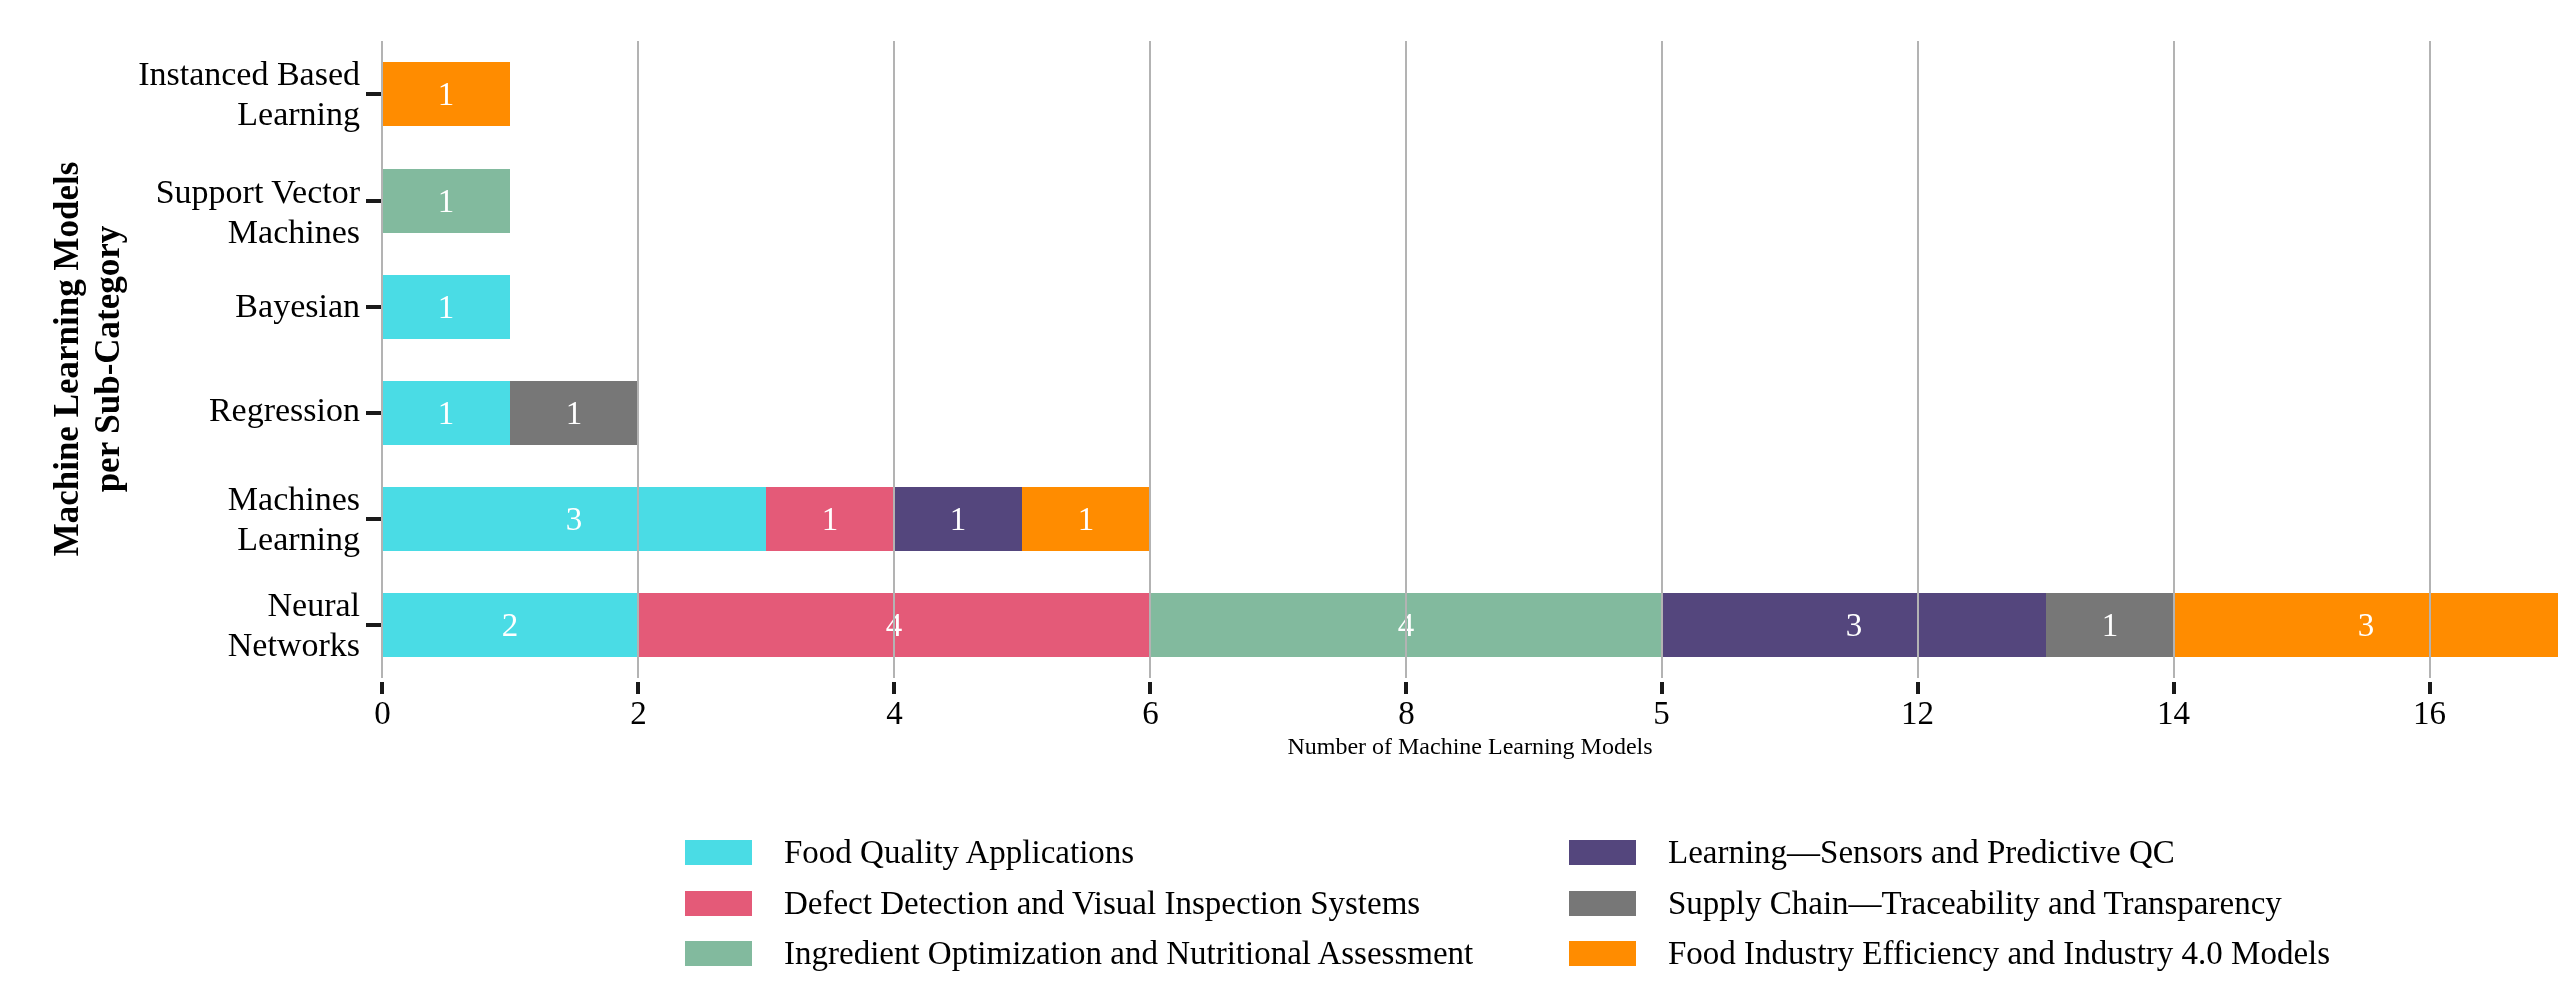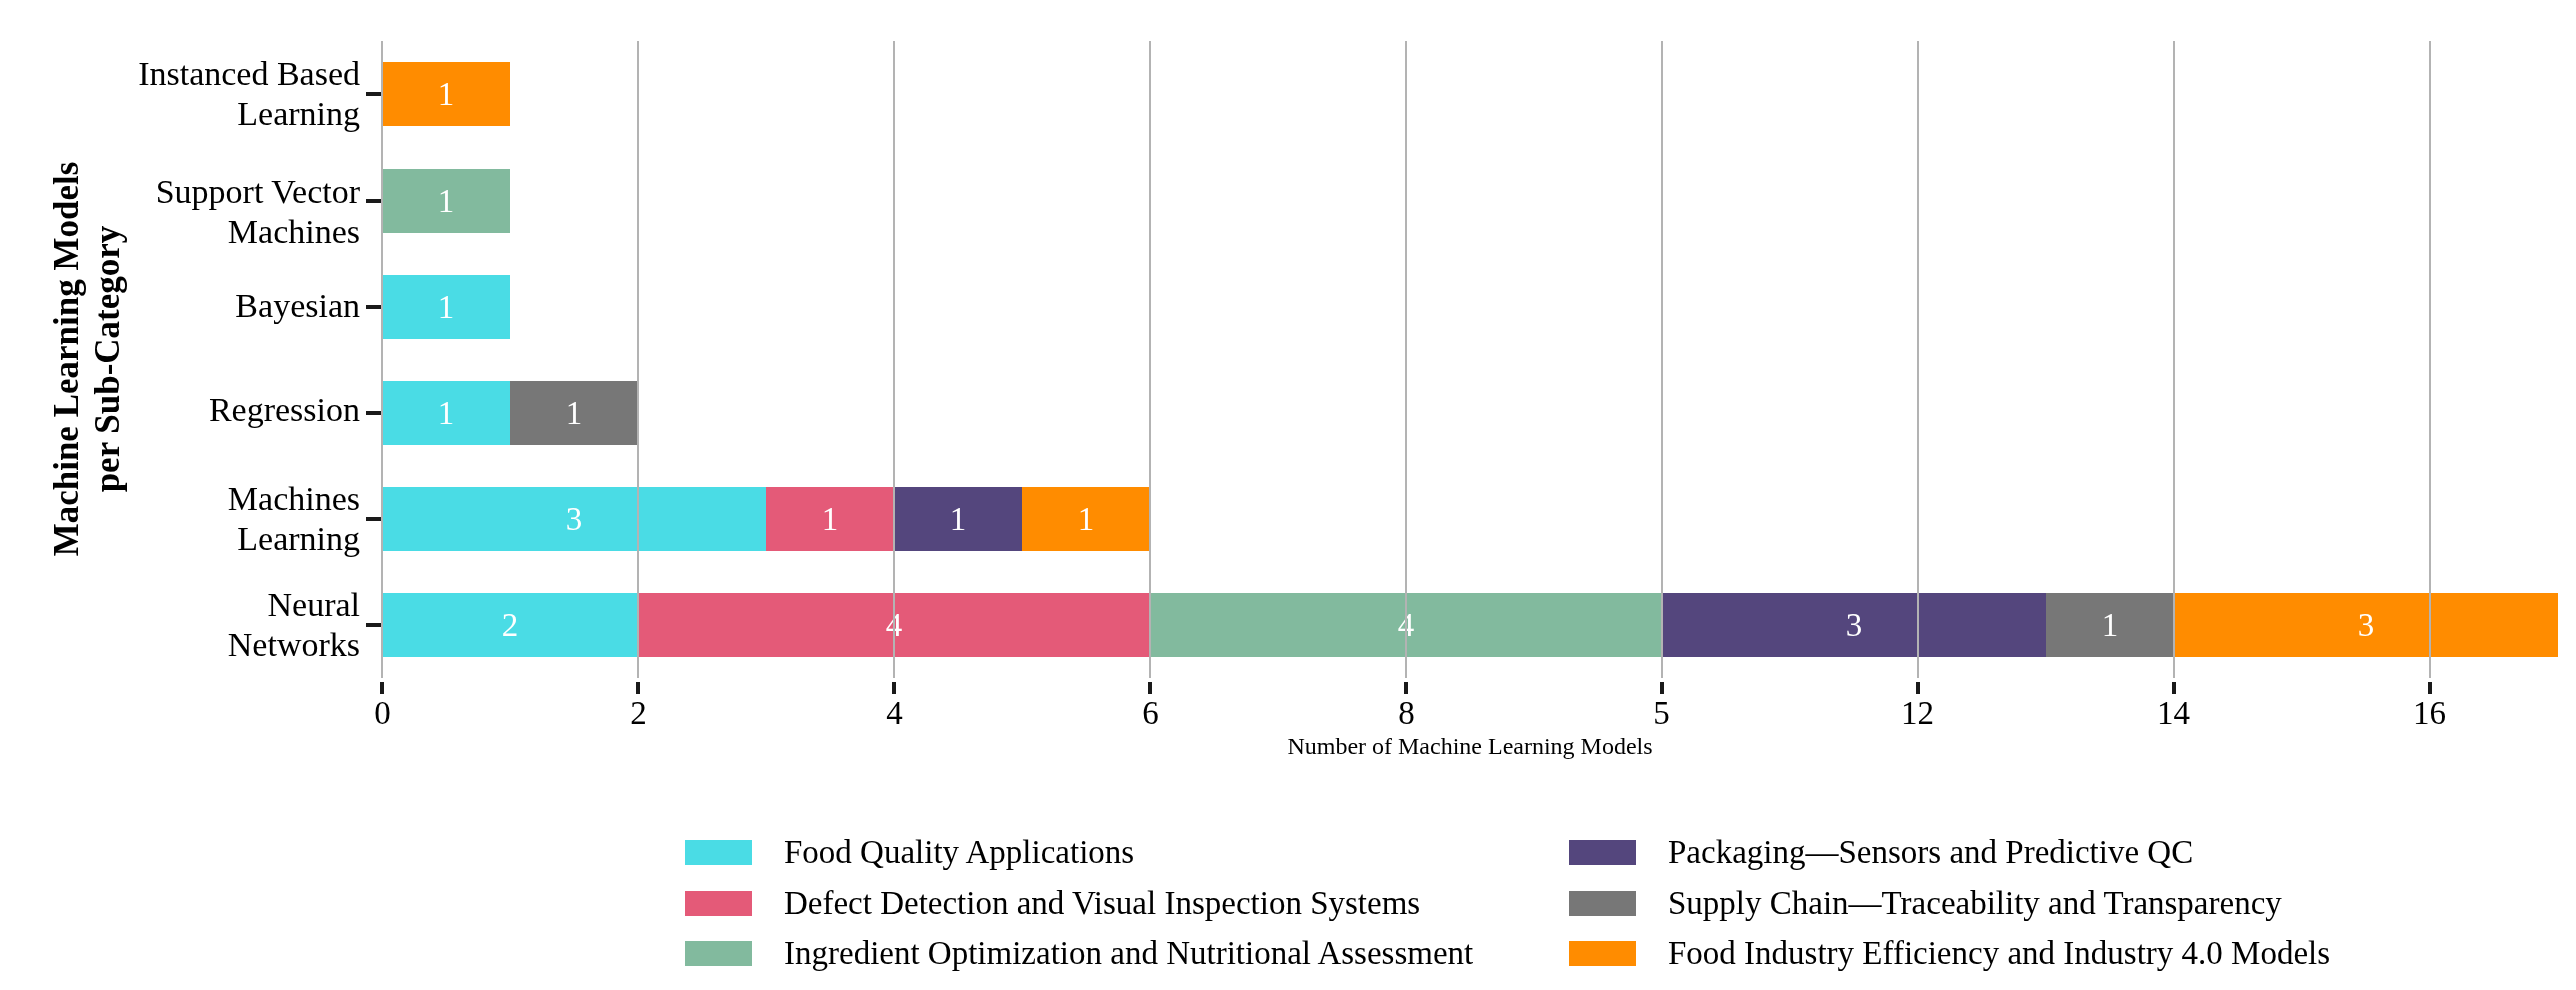--- a/index.html
+++ b/index.html
@@ -122,21 +122,21 @@
       <div class="legend-item" style="left: 685px; top: 883px;">
         <div class="legend-swatch" style="background: rgb(228, 90, 120);"></div>
         <div class="legend-label">Defect Detection and Visual Inspection Systems</div>
       </div>
       <div class="legend-item" style="left: 685px; top: 933px;">
         <div class="legend-swatch" style="background: rgb(130, 186, 158);"></div>
         <div class="legend-label">Ingredient Optimization and Nutritional Assessment</div>
       </div>
       <div class="legend-item" style="left: 1569px; top: 832px;">
         <div class="legend-swatch" style="background: rgb(84, 70, 125);"></div>
-        <div class="legend-label">Packaging—Sensors and Predictive QC</div>
+        <div class="legend-label">Learning—Sensors and Predictive QC</div>
       </div>
       <div class="legend-item" style="left: 1569px; top: 883px;">
         <div class="legend-swatch" style="background: rgb(119, 119, 119);"></div>
         <div class="legend-label">Supply Chain—Traceability and Transparency</div>
       </div>
       <div class="legend-item" style="left: 1569px; top: 933px;">
         <div class="legend-swatch" style="background: rgb(255, 140, 0);"></div>
         <div class="legend-label">Food Industry Efficiency and Industry 4.0 Models</div>
       </div>
     </div>

